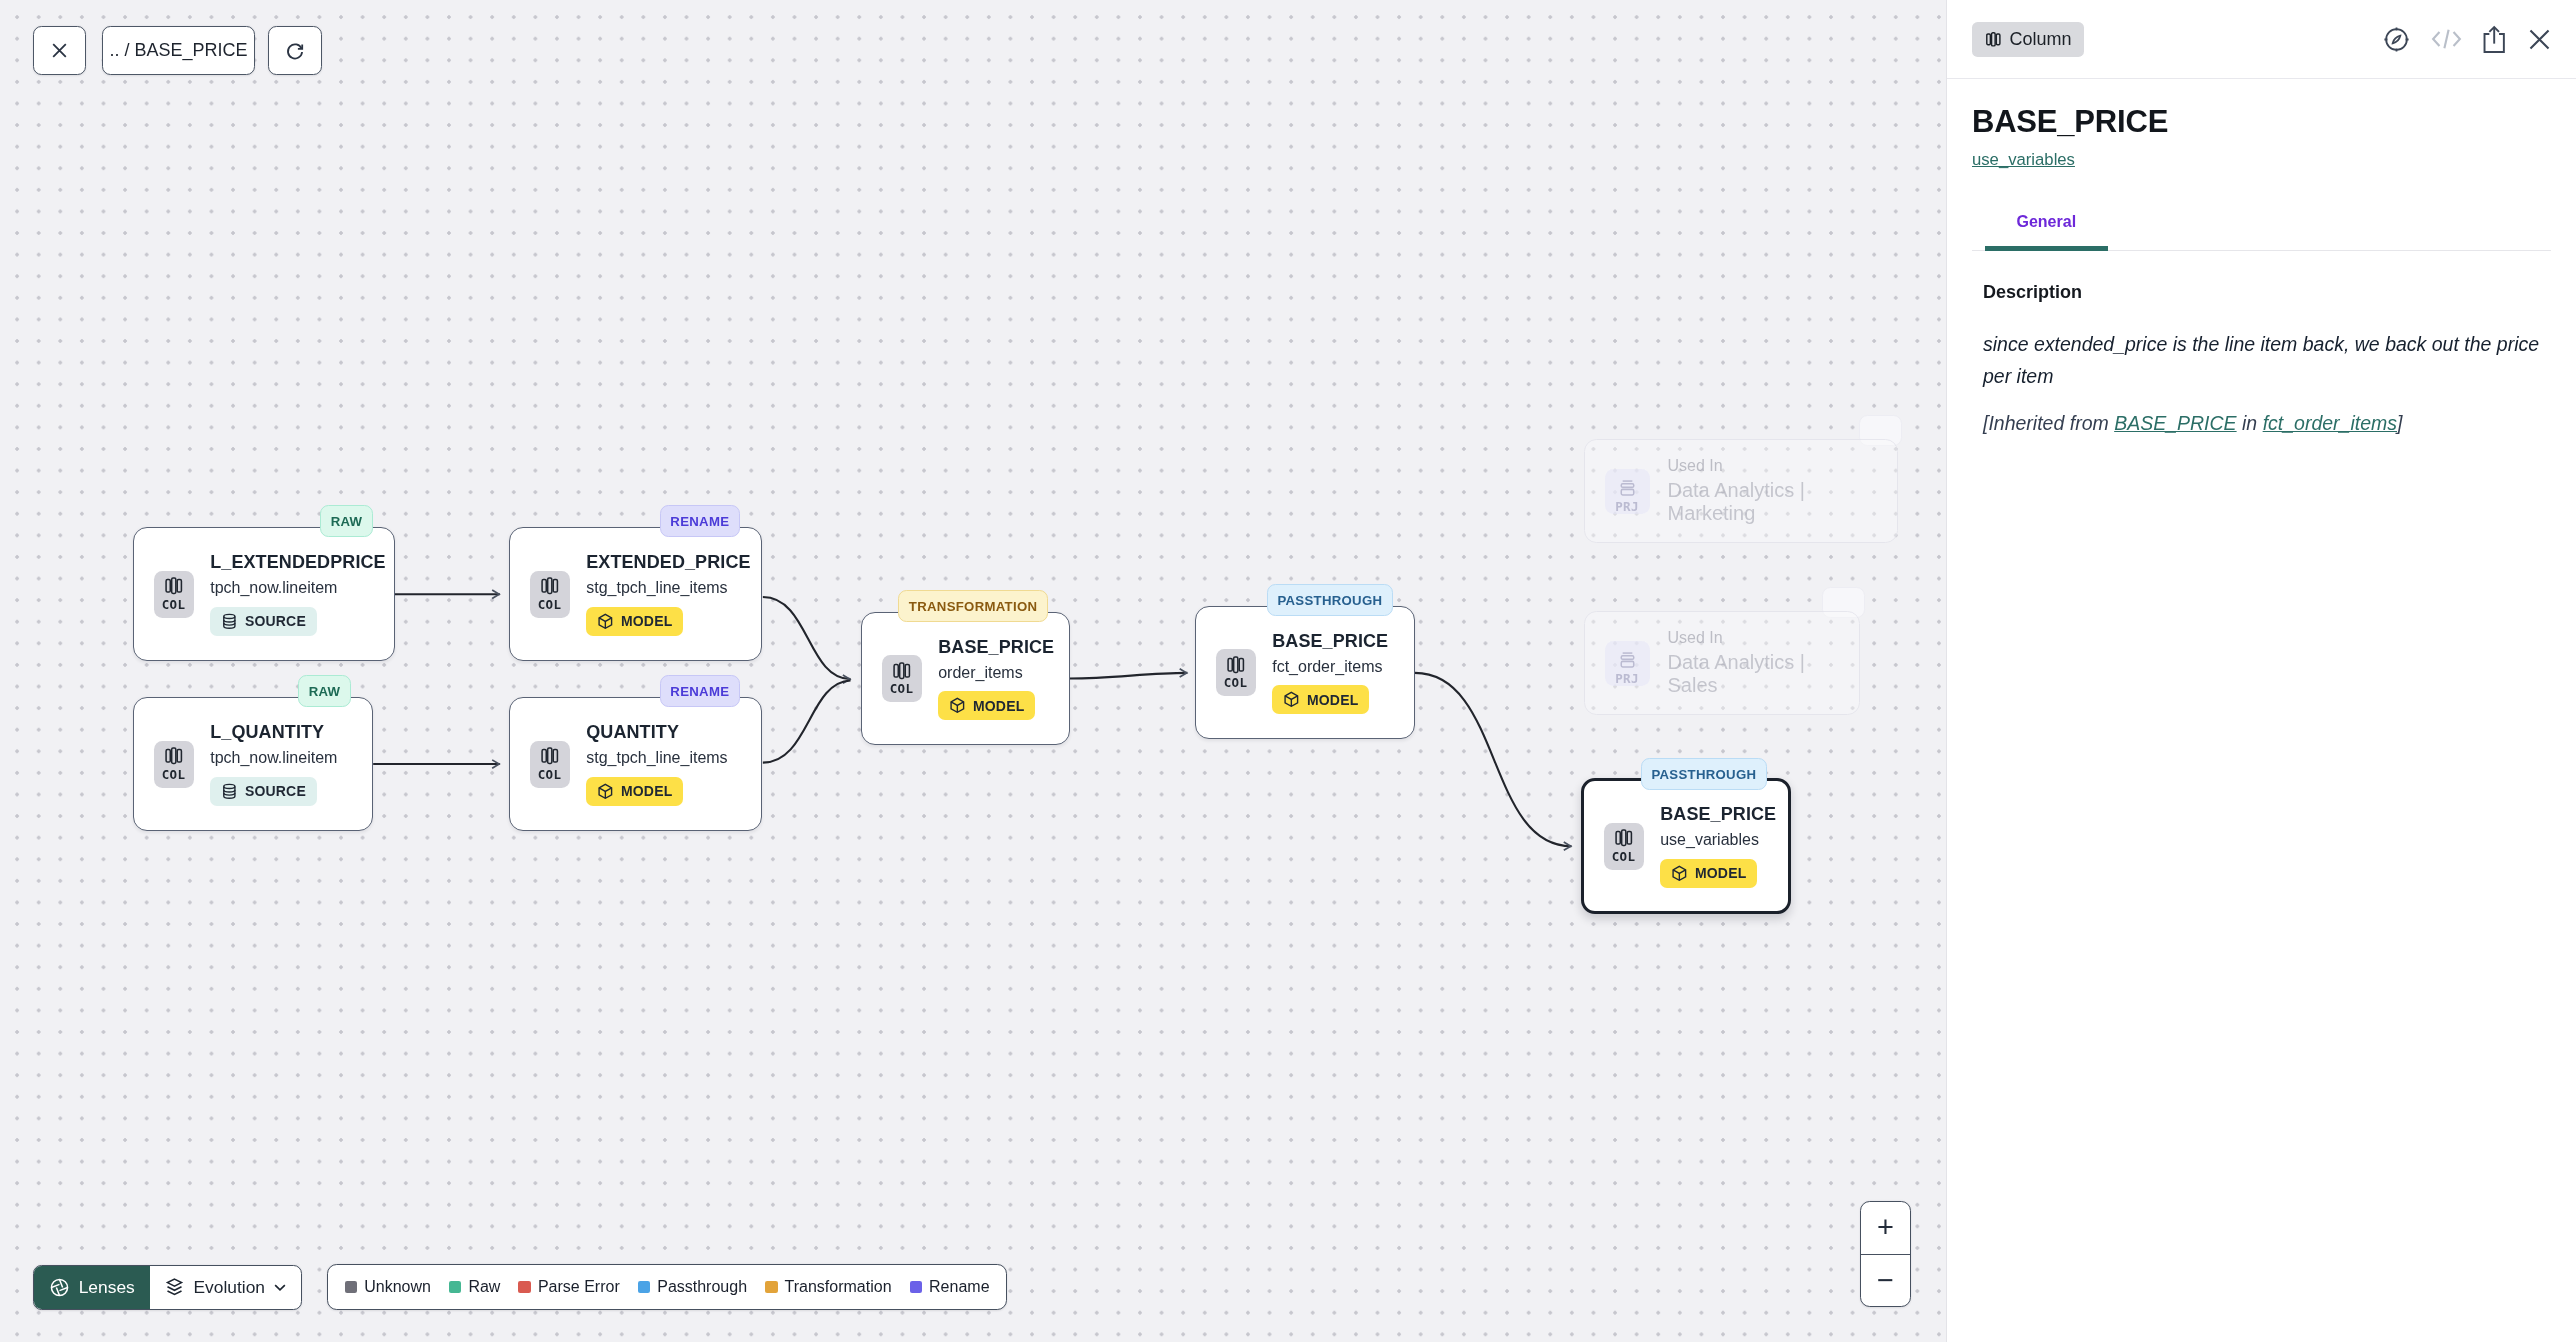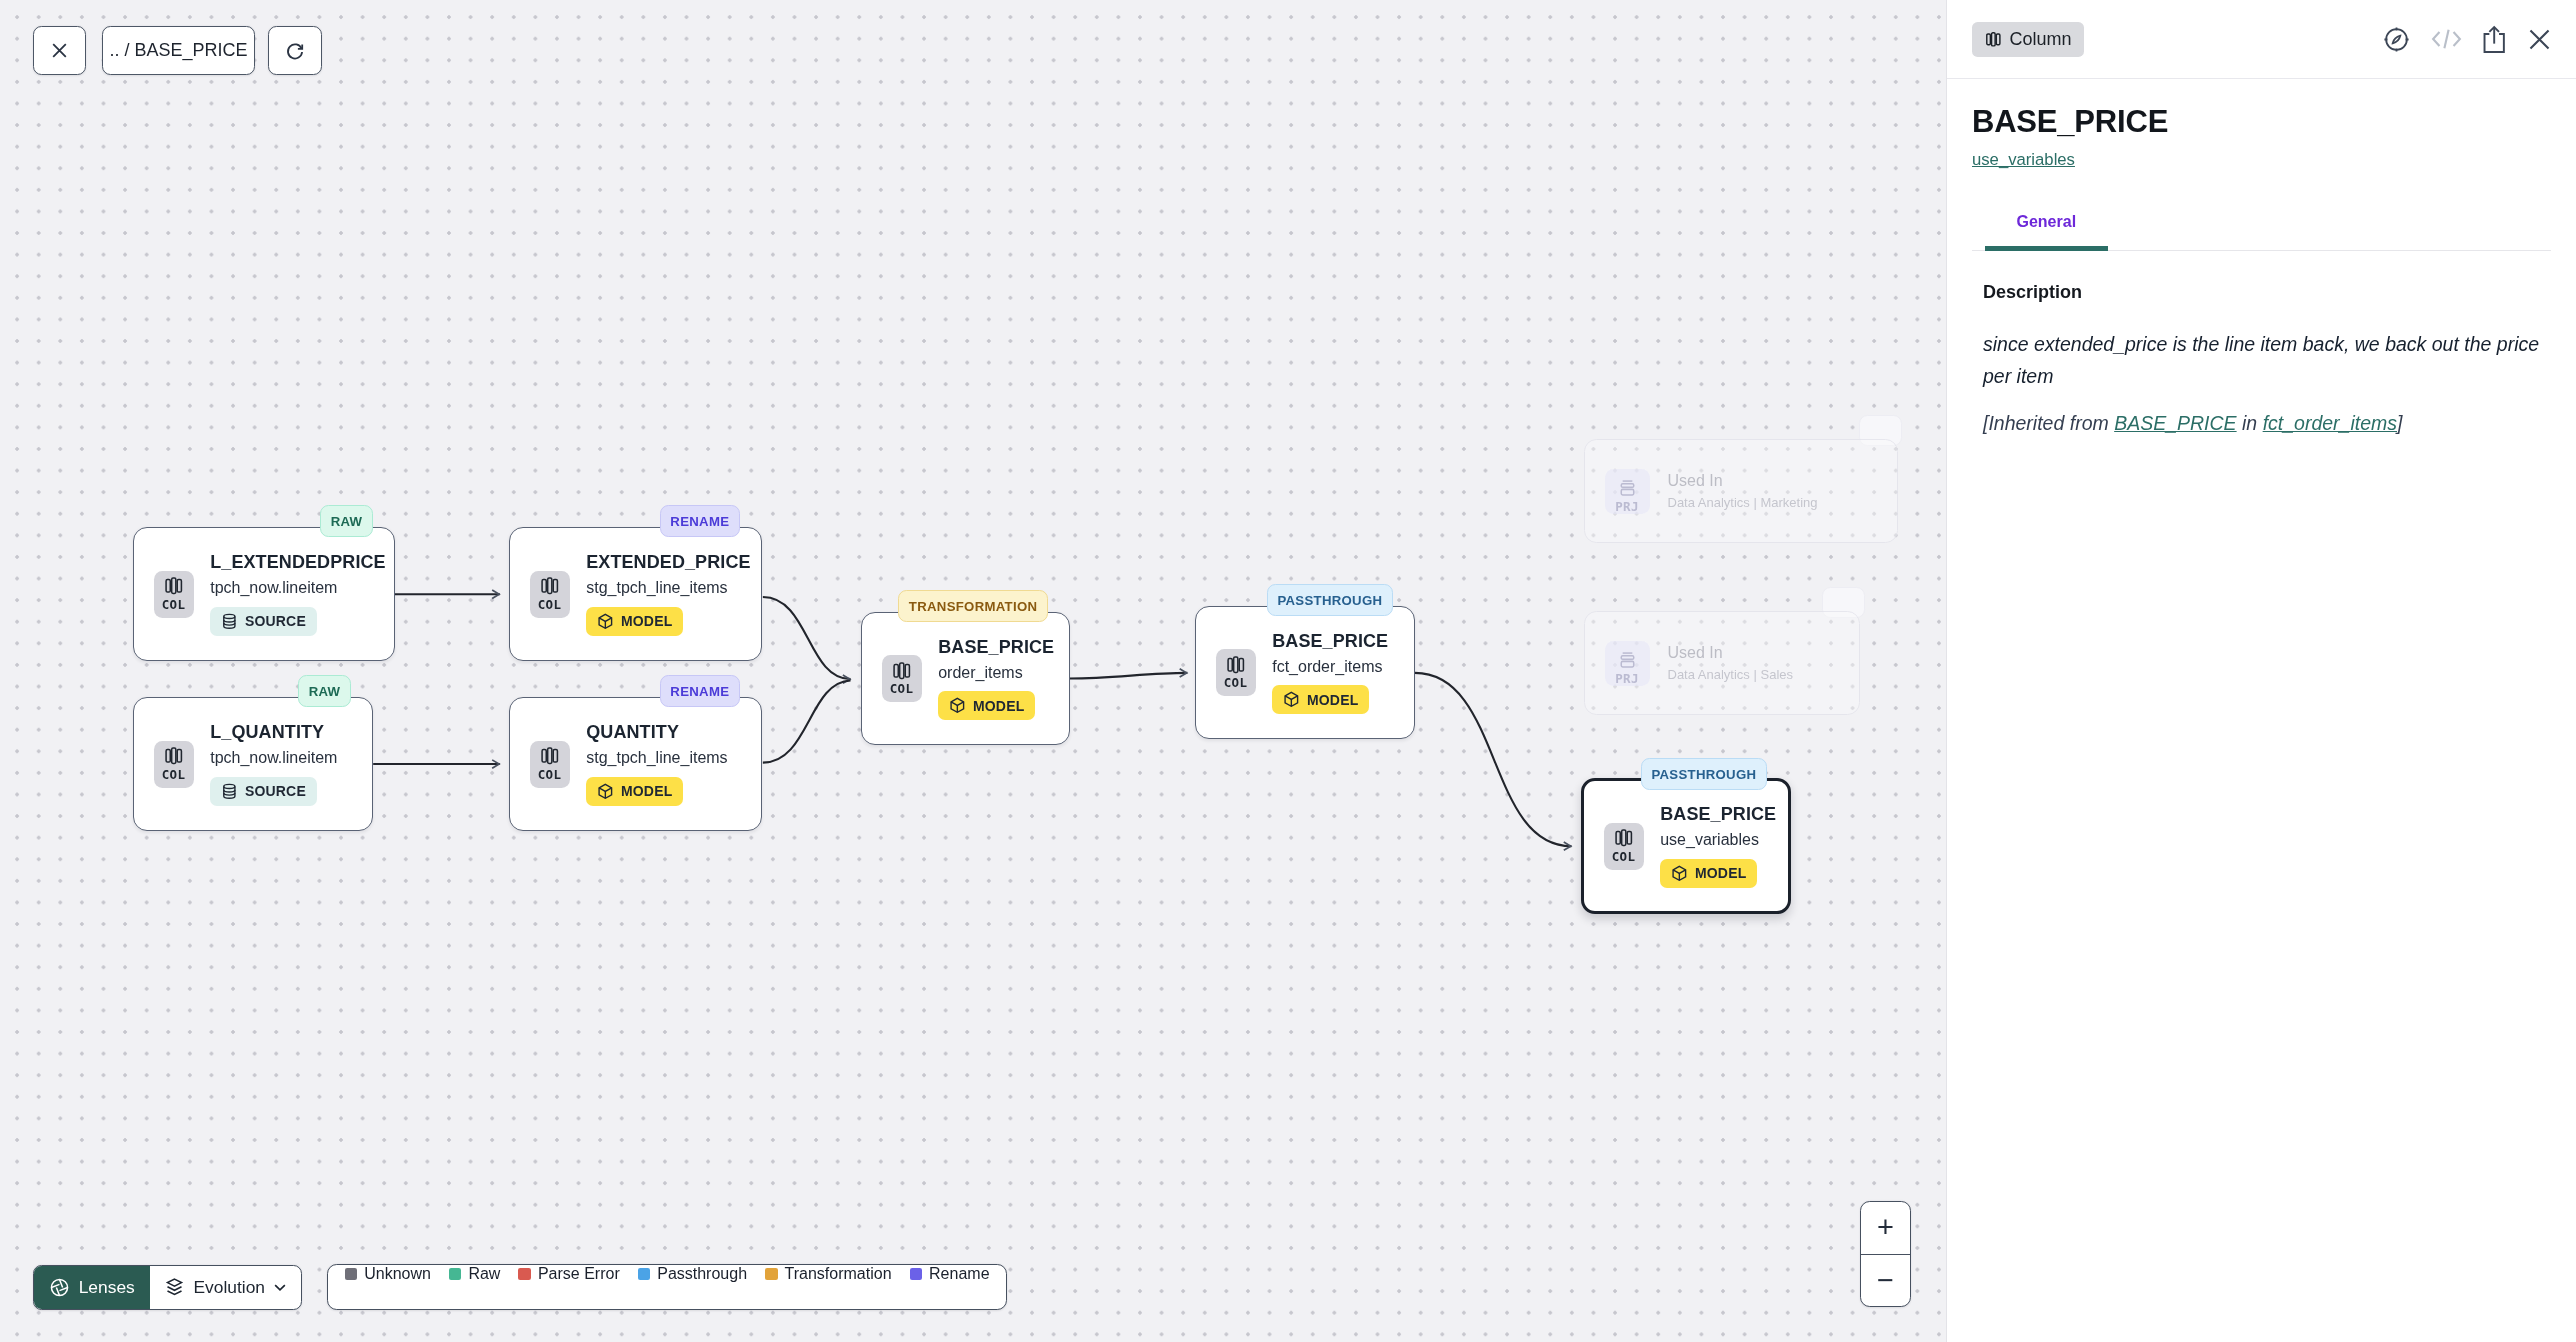--- a/index.html
+++ b/index.html
@@ -55,34 +55,34 @@
   
   .ghost{position:absolute;border:1.4px solid #e2e2ea;border-radius:12.5px;background:rgba(250,250,252,.55);
     display:flex;align-items:center;gap:18px;padding:0 0 0 19.5px;opacity:.75;}
   .g0{left:1584px;top:439px;width:314px;height:104px;}
   .g1{left:1584px;top:611px;width:276px;height:104px;}
   .gkind{width:45px;height:45px;border-radius:8.4px;background:#ebebf9;flex:0 0 auto;
     display:flex;flex-direction:column;align-items:center;justify-content:flex-end;gap:1.4px;color:#a9a9c6;}
   .gkind .kindlabel{color:#a9a9c6;}
   .gtext{display:flex;flex-direction:column;gap:4.2px;}
   .glabel{font-size:16px;color:#abacb6;}
-  .gname{font-size:13px;color:#b6b7c1;text-align:center;}
+  .gname{font-size:20px;color:#b6b7c1;}
   .ghost-pill{position:absolute;width:43px;height:31px;border-radius:8.4px;background:#f7f7fa;border:1.4px solid #ededf3;}
   .gp0{left:1859px;top:415px;}
   .gp1{left:1822px;top:587px;}
 
   
   .lens-ctl{position:absolute;left:33px;top:1265px;height:45px;border:1.7px solid #46505f;
     border-radius:8.4px;overflow:hidden;display:flex;background:#fff;box-shadow:0 0.7px 2.1px rgba(20,20,40,.10);}
   .lens-seg{background:#2b5b52;color:#fff;display:flex;align-items:center;gap:8.4px;
     padding:0 15.3px;font-size:17.4px;cursor:pointer;}
   .evo-seg{display:flex;align-items:center;gap:8.4px;padding:0 14px;font-size:17.4px;color:#1d2530;cursor:pointer;}
 
   .legend{position:absolute;left:327px;top:1264px;height:46px;background:#fff;border:1.7px solid #46505f;
-    border-radius:9.7px;display:flex;align-items:flex-start;gap:18px;padding:0 16.7px;
+    border-radius:9.7px;display:flex;align-items:center;gap:18px;padding:0 16.7px;
     box-shadow:0 0.7px 2.1px rgba(20,20,40,.10);}
   .lg-item{display:flex;align-items:center;gap:7px;font-size:16px;color:#1a202c;}
   .sw{width:12.5px;height:12.5px;border-radius:2.1px;display:inline-block;}
   .sw0{background:#6f6f78;} .sw1{background:#45b793;} .sw2{background:#d95a50;}
   .sw3{background:#4ba3e6;} .sw4{background:#e2a33a;} .sw5{background:#6b61e8;}
 
   .zoom-ctl{position:absolute;left:1860px;top:1201px;width:51px;height:106px;background:#fff;
     border:1.7px solid #46505f;border-radius:9.7px;display:flex;flex-direction:column;
     box-shadow:0 0.7px 2.1px rgba(20,20,40,.10);}
   .zoom-btn{flex:1;display:flex;align-items:center;justify-content:center;font-size:29px;

